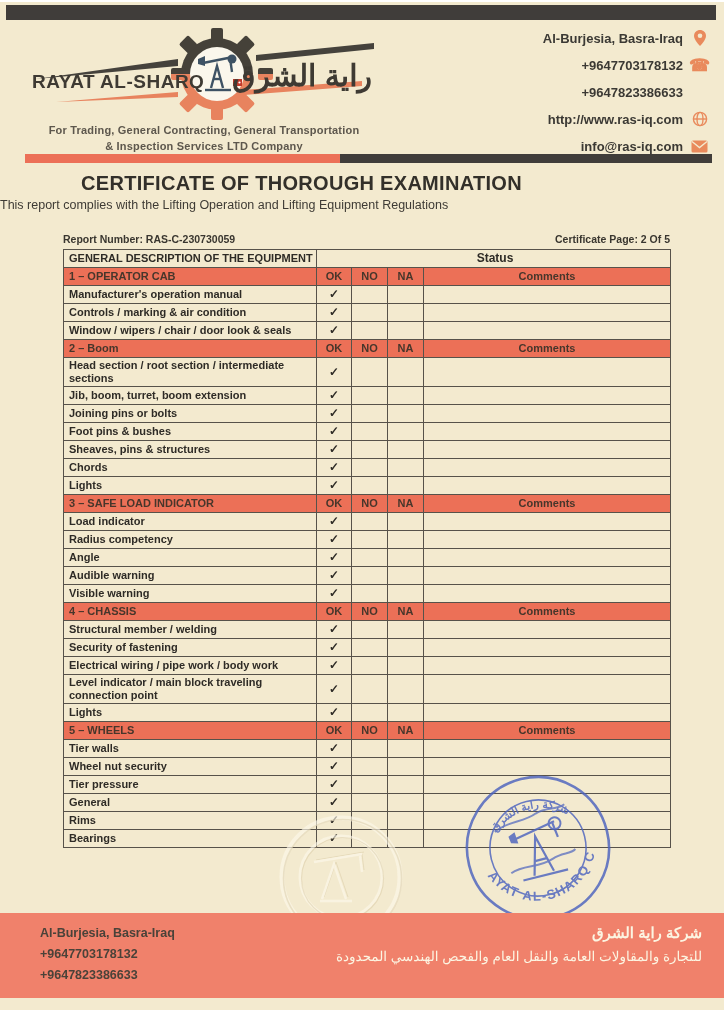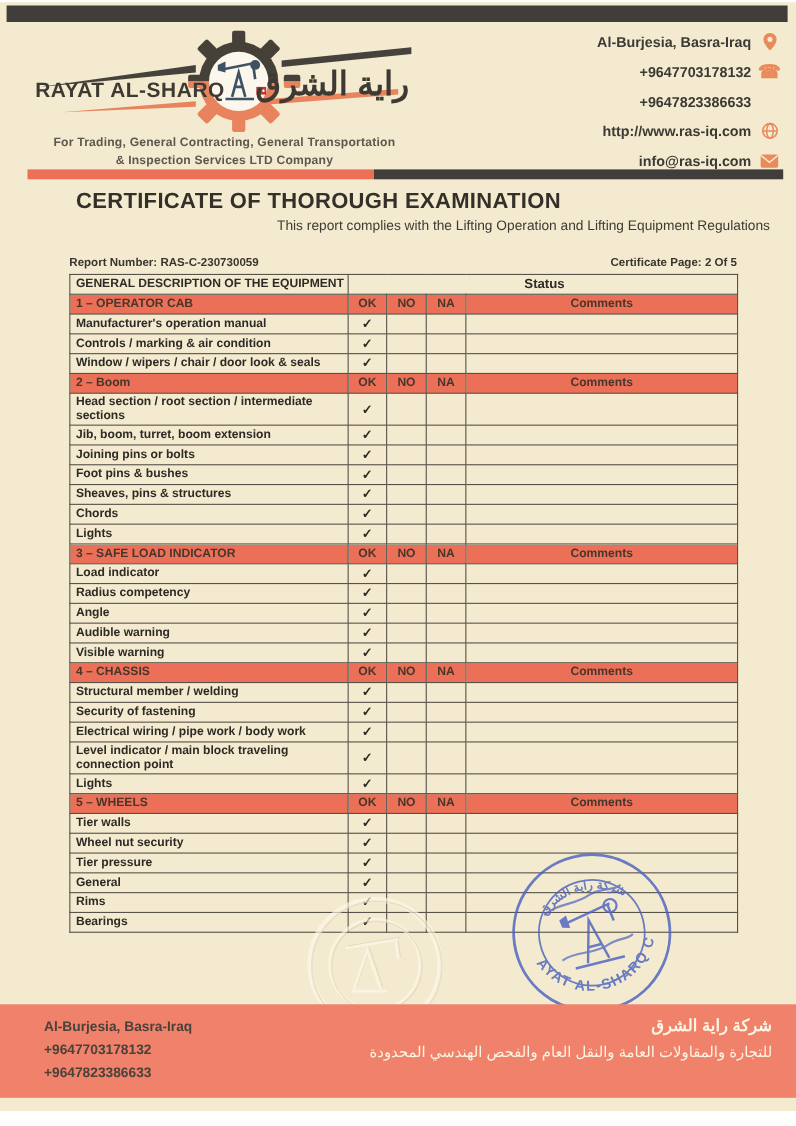--- a/index.html
+++ b/index.html
@@ -13,23 +13,23 @@
   .tagline{position:absolute;left:18px;top:122px;width:372px;text-align:center;
            color:#5d574d;font-size:11px;font-weight:bold;line-height:16px;letter-spacing:.2px;}
   .contacts{position:absolute;right:16px;top:30px;display:flex;flex-direction:column;gap:11px;}
   .contact-row{display:flex;align-items:center;justify-content:flex-end;gap:8px;
                font-size:13px;font-weight:bold;color:#3b3934;height:16px;}
   .cicon{width:17px;height:17px;flex:0 0 17px;display:flex;align-items:center;justify-content:center;}
 
   .sep-orange{position:absolute;left:25px;top:154px;width:315px;height:9px;background:#ec7057;}
   .sep-dark{position:absolute;left:340px;top:154px;width:372px;height:9px;background:#403d3a;}
 
-  .title{position:absolute;left:0;top:172px;width:579px;text-align:center;
+  .title{position:absolute;left:12px;top:172px;width:579px;text-align:center;
          font-size:20px;font-weight:bold;color:#33302a;letter-spacing:.3px;}
-  .subtitle{position:absolute;left:0;top:198px;width:700px;text-align:right;
+  .subtitle{position:absolute;left:0;top:198px;width:700px;text-align:left;
             font-size:12.5px;color:#3e3b35;}
 
   .meta{position:absolute;left:63px;top:233px;width:607px;display:flex;
         justify-content:space-between;font-size:10.5px;color:#39362f;font-weight:bold;gap:34px;}
 
   
   .eq-table{position:absolute;left:63px;top:249px;width:607px;border-collapse:collapse;
             table-layout:fixed;}
   .eq-table td{border:1px solid #57524a;height:15px;font-size:11px;padding:1px 2px 1px 5px;
                color:#2e2b26;font-weight:bold;line-height:13px;overflow:hidden;}

